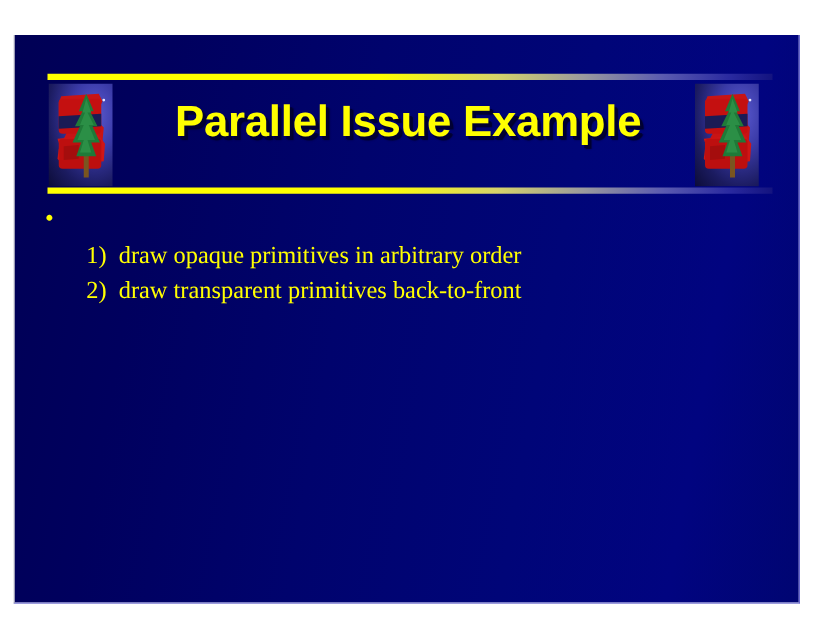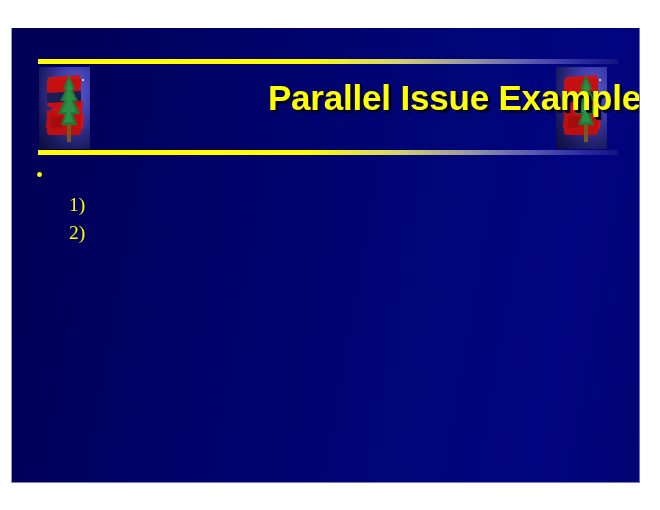--- a/index.html
+++ b/index.html
@@ -75,21 +75,21 @@
   #logo-right { left: 544px; }
 
   .logo-svg { display: block; width: 51px; height: 82px; }
 
   
   #slide-title {
     position: absolute;
     left: 0;
     top: 48px;
     width: 629px;
-    text-align: right;
+    text-align: center;
     font-family: "Liberation Sans", sans-serif;
     font-weight: bold;
     font-size: 35px;
     line-height: 44px;
     letter-spacing: -0.2px;
     color: #ffff00;
     text-shadow: 2px 2px 0 #000033, 3px 3px 1px #00002a;
     white-space: nowrap;
   }
 
@@ -182,21 +182,23 @@
   </div>
 
   <div id="slide-body">
 
     <div class="bullet-row lvl1">
       <span class="marker">•</span>
     </div>
 
     <div class="bullet-row lvl2">
       <span class="marker">1)</span>
+      <span class="btext">draw opaque primitives in arbitrary order</span>
     </div>
 
     <div class="bullet-row lvl2">
       <span class="marker">2)</span>
+      <span class="btext">draw transparent primitives back-to-front</span>
     </div>
 
   </div>
 
 </div>
 
 </body></html>

